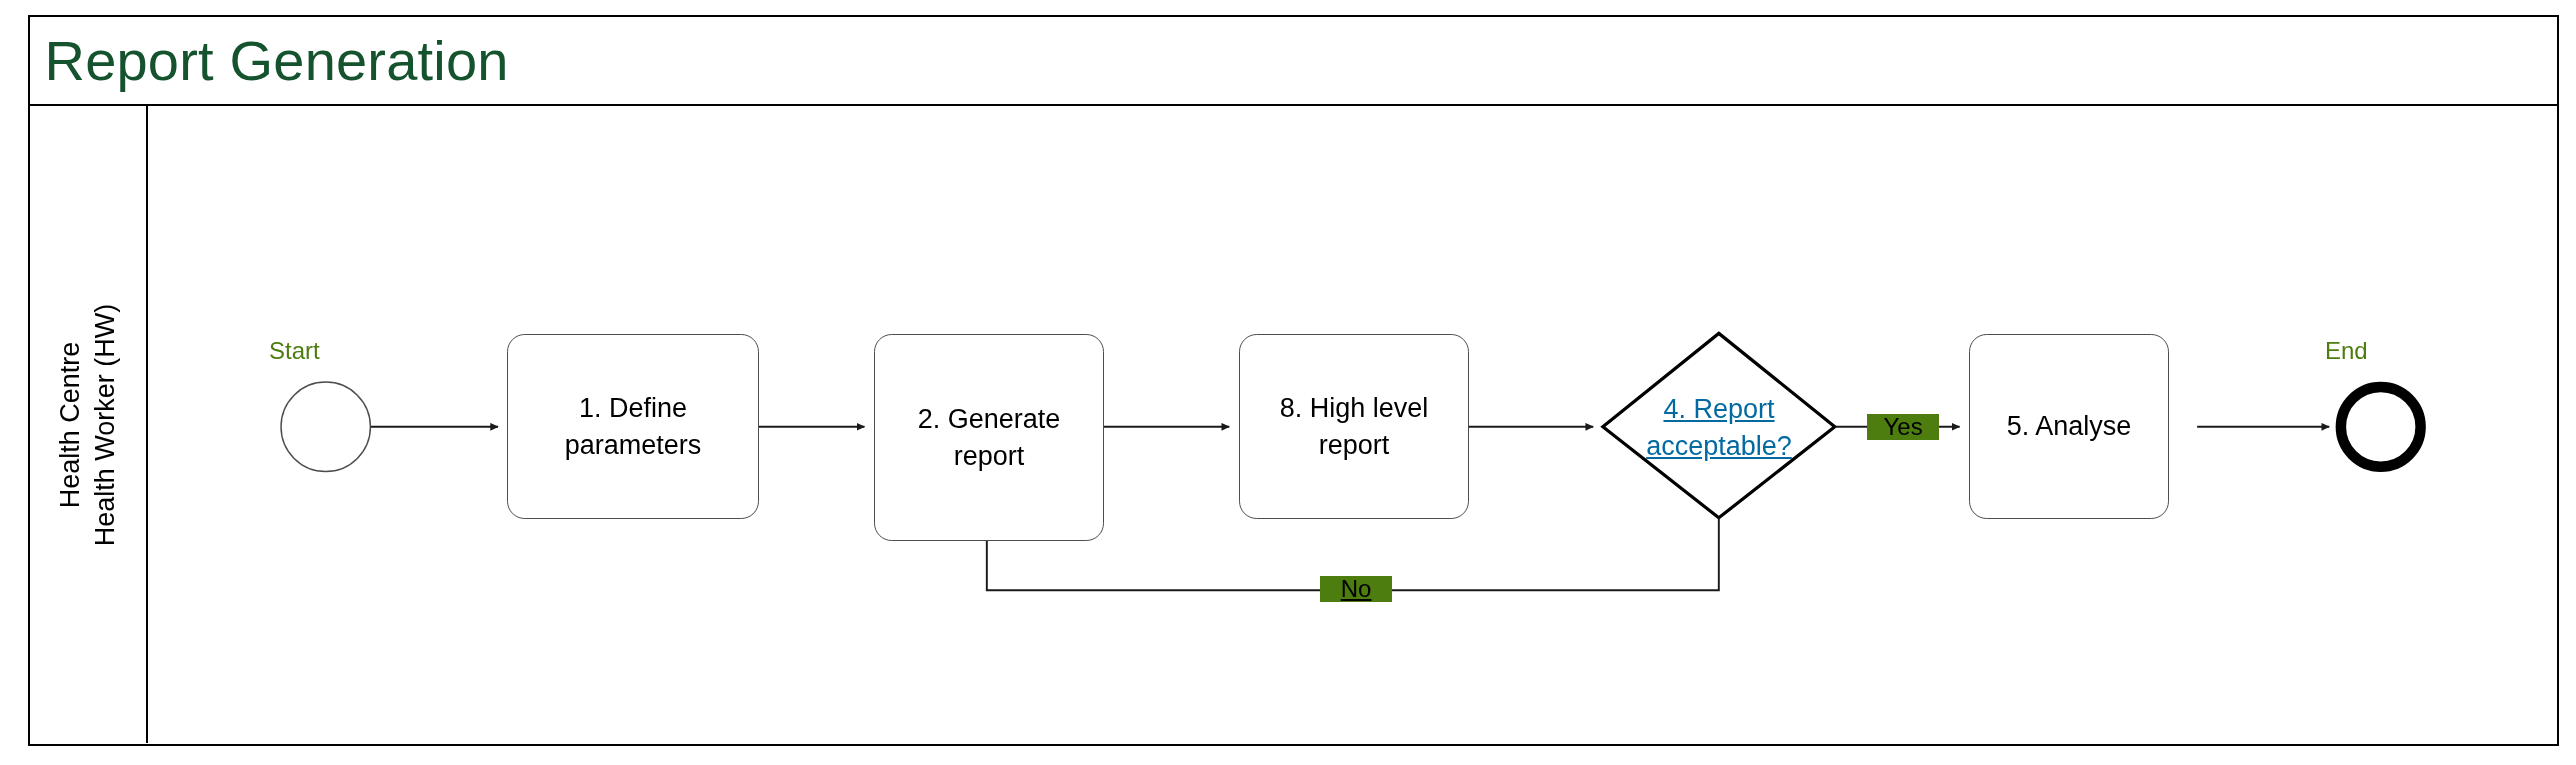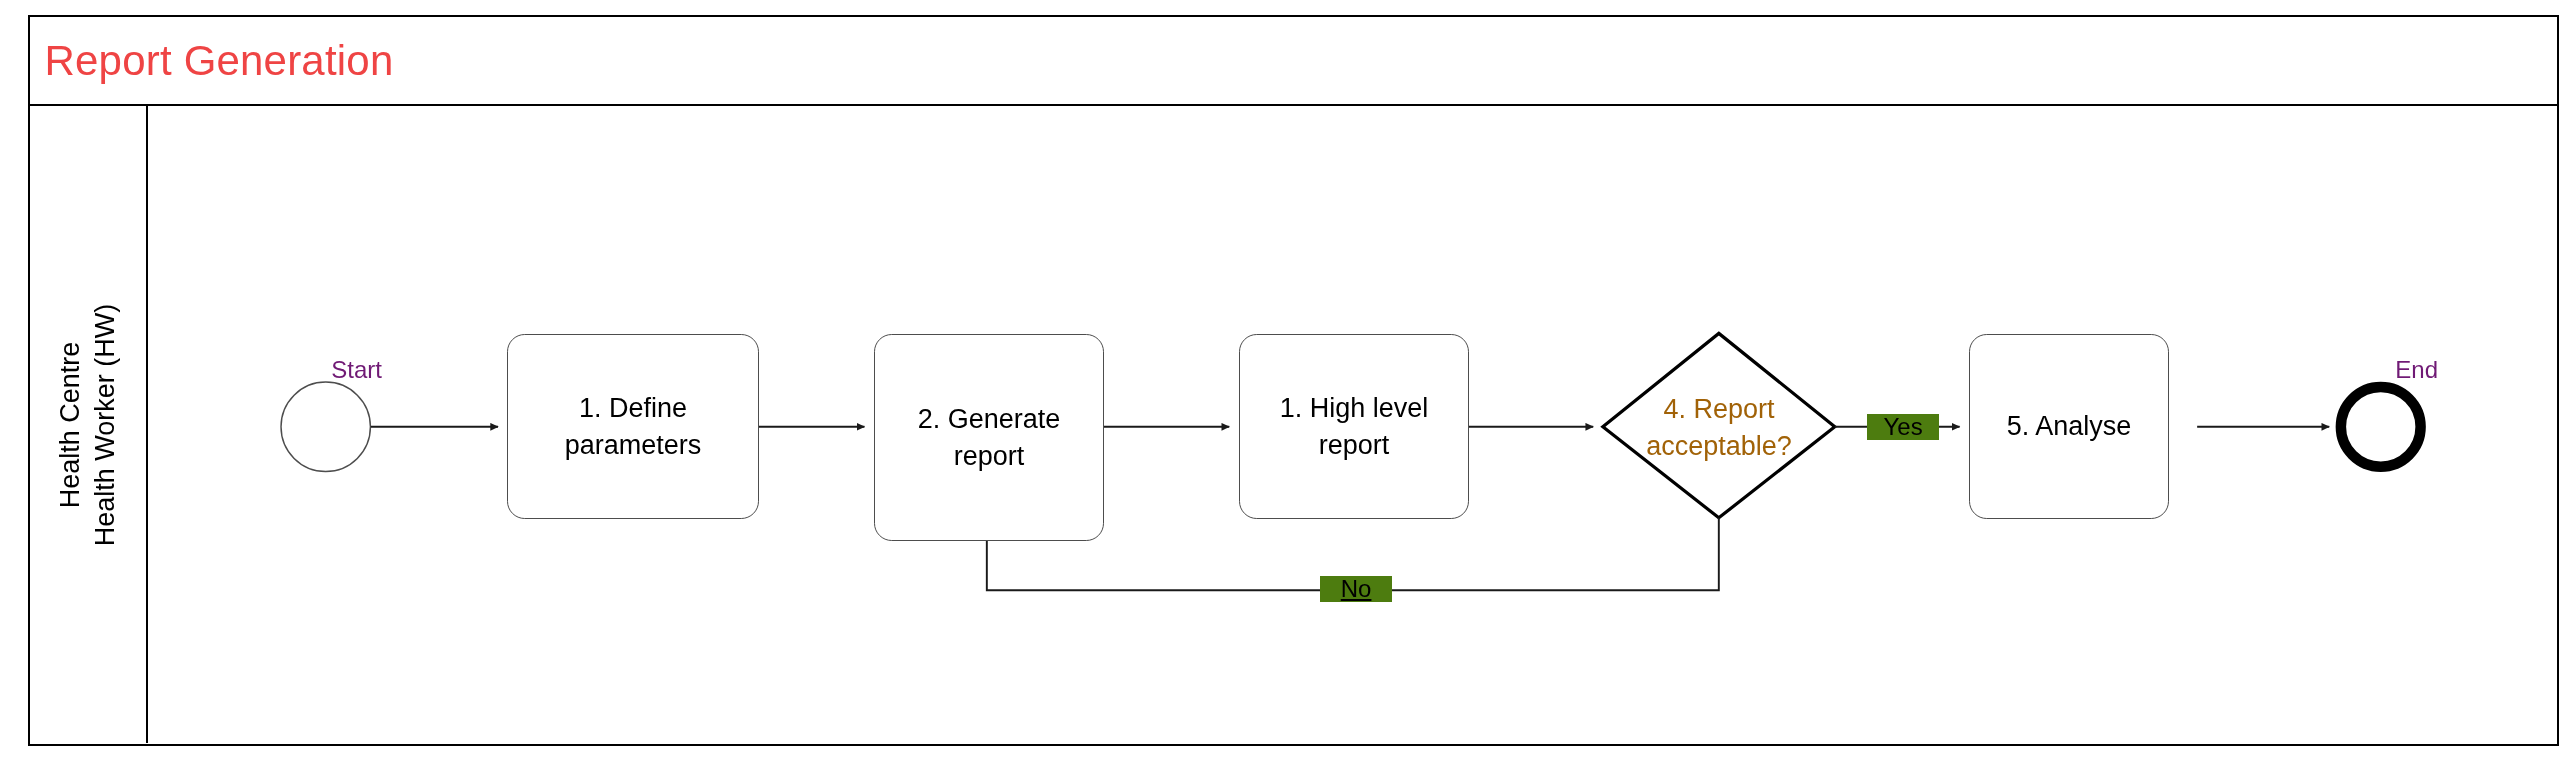--- a/index.html
+++ b/index.html
@@ -36,25 +36,25 @@
     box-sizing: border-box;
     border-bottom: 2.4px solid #000000;
     background: #ffffff;
   }
 
   #pool-title-text {
     position: absolute;
     left: 14.5px;
     top: 50%;
     transform: translateY(-50%);
-    font-size: 42px;
+    font-size: 56px;
     line-height: 1.05;
     letter-spacing: 0.2px;
     white-space: nowrap;
-    color: #ef4444;
+    color: #14532d;
   }
 
   #lane-header {
     position: absolute;
     left: 0;
     top: 89px;
     width: 118px;
     height: 637px;
     box-sizing: border-box;
     border-right: 2.4px solid #000000;
@@ -108,44 +108,44 @@
     font-size: 27px;
     line-height: 1.36;
     color: #000000;
     padding: 3.2px 9.7px;
   }
 
   .event-label {
     position: absolute;
     font-size: 24px;
     line-height: 1.1;
-    text-align: right;
-    color: #701a75;
-    white-space: nowrap;
-    margin-top: 19px;
+    text-align: left;
+    color: #4d7c0f;
+    white-space: nowrap;
   }
 
   .edge-label {
     position: absolute;
     font-size: 24px;
     line-height: 1.1;
     text-align: center;
     color: #000000;
     white-space: nowrap;
     background: #4d7c0f;
     padding: 0 5.6px;
   }
 
   .gateway-text {
     position: absolute;
     text-align: center;
     font-size: 27px;
     line-height: 1.36;
-    color: #a16207;
-    white-space: nowrap;
+    color: #0369a1;
+    white-space: nowrap;
+    text-decoration: underline;
   }
 </style>
 </head>
 <body>
 
 <div id="pool">
 
   <div id="pool-title-bar">
     <div id="pool-title-text">Report Generation</div>
   </div>
@@ -197,21 +197,21 @@
 
 <div class="task-box" style="left:874px; top:334px; width:230px; height:207px;">
   <div>
     <span>2. Generate</span><br>
     <span>report</span>
   </div>
 </div>
 
 <div class="task-box" style="left:1239px; top:334px; width:230px; height:185px;">
   <div>
-    <span>1. High level</span><br>
+    <span>8. High level</span><br>
     <span>report</span>
   </div>
 </div>
 
 <div class="task-box" style="left:1969px; top:334px; width:200px; height:185px;text-align:center;">
   <div>
     <span>5. Analyse</span>
   </div>
 </div>
 

